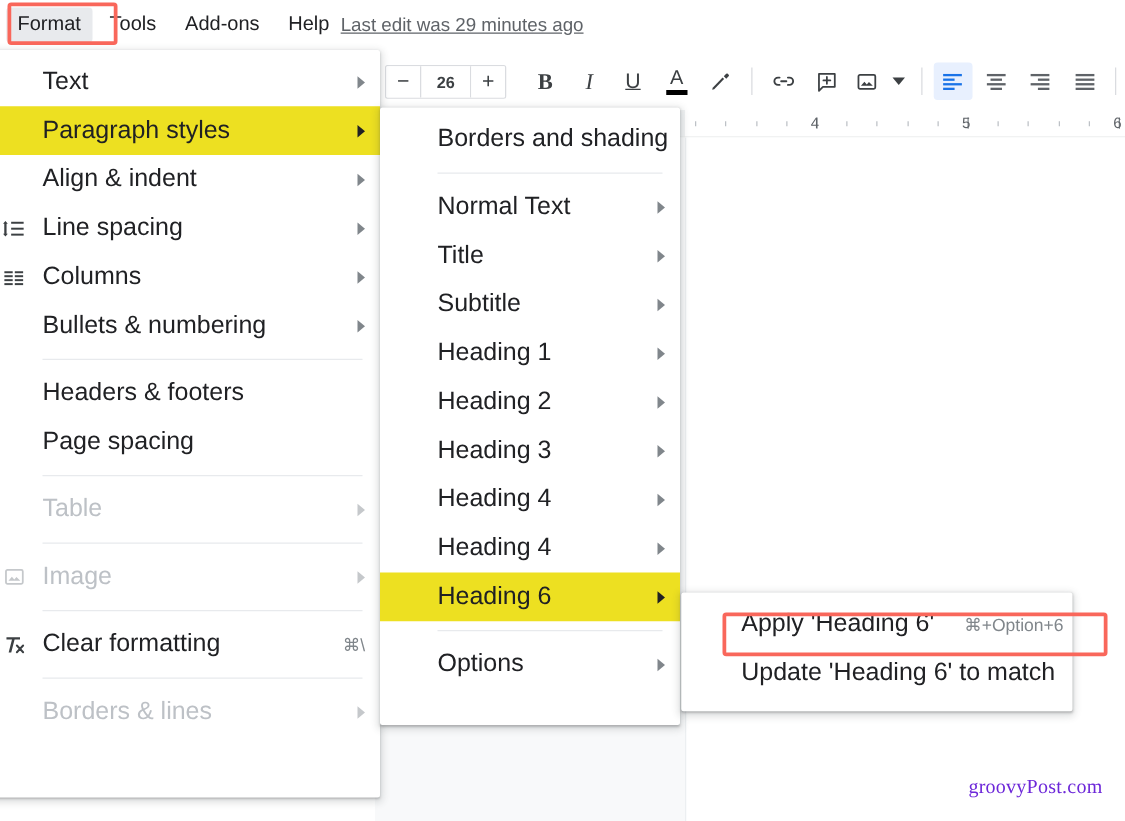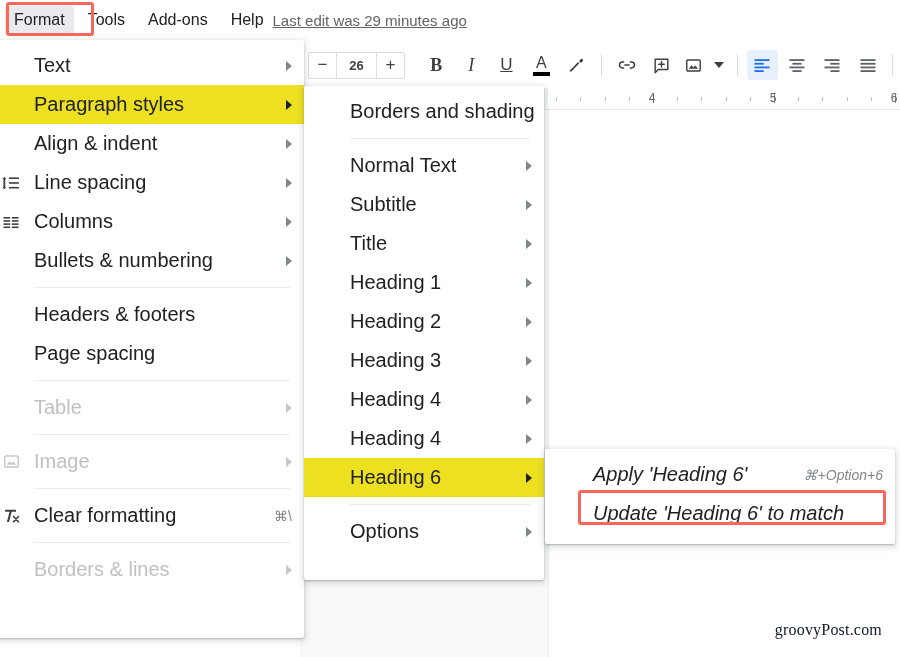--- a/index.html
+++ b/index.html
@@ -89,33 +89,33 @@
   .canvas {
     position: absolute; left: 300px; top: 110px; width: 600px; height: 547px;
     background: #f8f9fa;
   }
   .page {
     position: absolute; left: 248px; top: 0; width: 352px; height: 547px;
     background: #ffffff; border-left: 1px solid #eceff1;
   }
   .watermark {
     position: absolute; right: 18px; bottom: 18px;
-    font-family: "Liberation Serif", serif; font-size: 16px; color: #0f172a;
+    font-family: "Liberation Serif", serif; font-size: 16px; color: #6d28d9;
     letter-spacing: .2px;
   }
 
   
   .panel {
     position: absolute; background: #ffffff; border-radius: 2px;
     box-shadow: 0 2px 6px 2px rgba(60,64,67,.149), 0 1px 2px 0 rgba(60,64,67,.302);
     padding: 6px 0; z-index: 30;
   }
   #menu-format { left: -12px; top: 40px; width: 316px; height: 598px; }
   #menu-parastyles { left: 304px; top: 86px; width: 240px; height: 494px; z-index: 40; }
-  #menu-heading6 { left: 545px; top: 449px; width: 350px; height: 95px; z-index: 50; font-style: italic; }
+  #menu-heading6 { left: 545px; top: 474px; width: 313px; height: 95px; z-index: 50; }
 
   .row {
     position: relative; display: flex; align-items: center;
     height: 39px; padding: 0 12px 0 0; cursor: default;
   }
   .row .ico {
     width: 46px; min-width: 46px; display: flex; align-items: center;
     justify-content: center; color: #3c4043;
   }
   .row .lbl { flex: 1; font-size: 20px; color: #202124; white-space: nowrap; }
@@ -384,26 +384,26 @@
         <div class="lbl">Borders and shading</div>
       </div>
       <div class="divider"></div>
       <div class="row">
         <div class="ico"></div>
         <div class="lbl">Normal Text</div>
         <div class="arrow"></div>
       </div>
       <div class="row">
         <div class="ico"></div>
+        <div class="lbl">Title</div>
+        <div class="arrow"></div>
+      </div>
+      <div class="row">
+        <div class="ico"></div>
         <div class="lbl">Subtitle</div>
-        <div class="arrow"></div>
-      </div>
-      <div class="row">
-        <div class="ico"></div>
-        <div class="lbl">Title</div>
         <div class="arrow"></div>
       </div>
       <div class="row">
         <div class="ico"></div>
         <div class="lbl">Heading 1</div>
         <div class="arrow"></div>
       </div>
       <div class="row">
         <div class="ico"></div>
         <div class="lbl">Heading 2</div>

